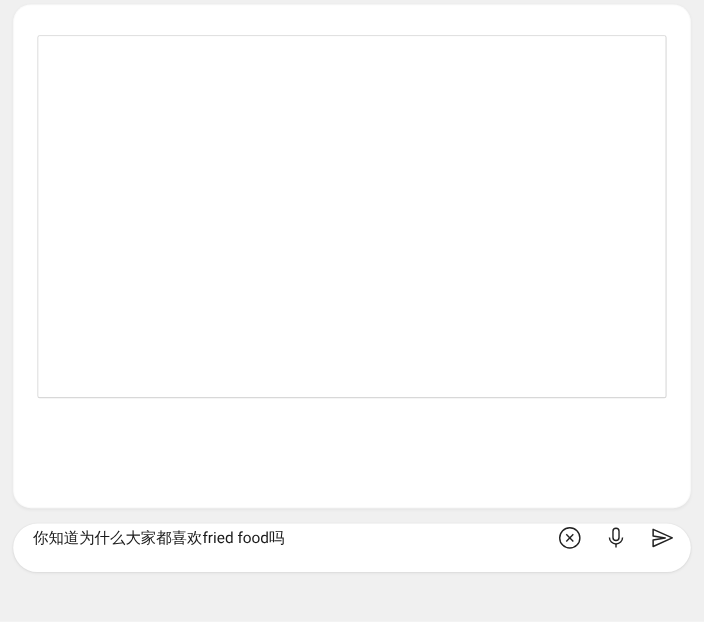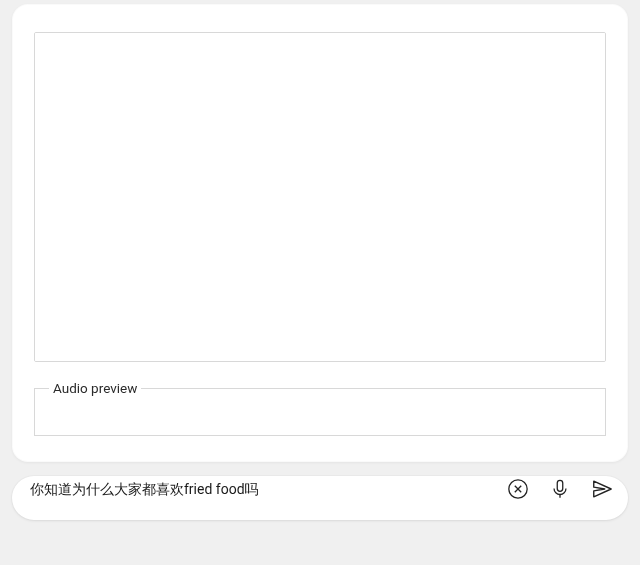--- a/index.html
+++ b/index.html
@@ -134,23 +134,20 @@
 <body>
 
 <div class="stage">
 
   <div class="main-card">
 
     <div class="conversation-area">
       <div class="conversation-inner"></div>
     </div>
 
-    <fieldset class="audio-fieldset">
-      <legend>Audio preview</legend>
-    </fieldset>
 
   </div>
 
   <div class="input-bar">
     <input type="text" class="message-input" value="你知道为什么大家都喜欢fried food吗" style="">
 
     <div class="actions">
 
       <button class="icon-btn close-circle">
         <span>

